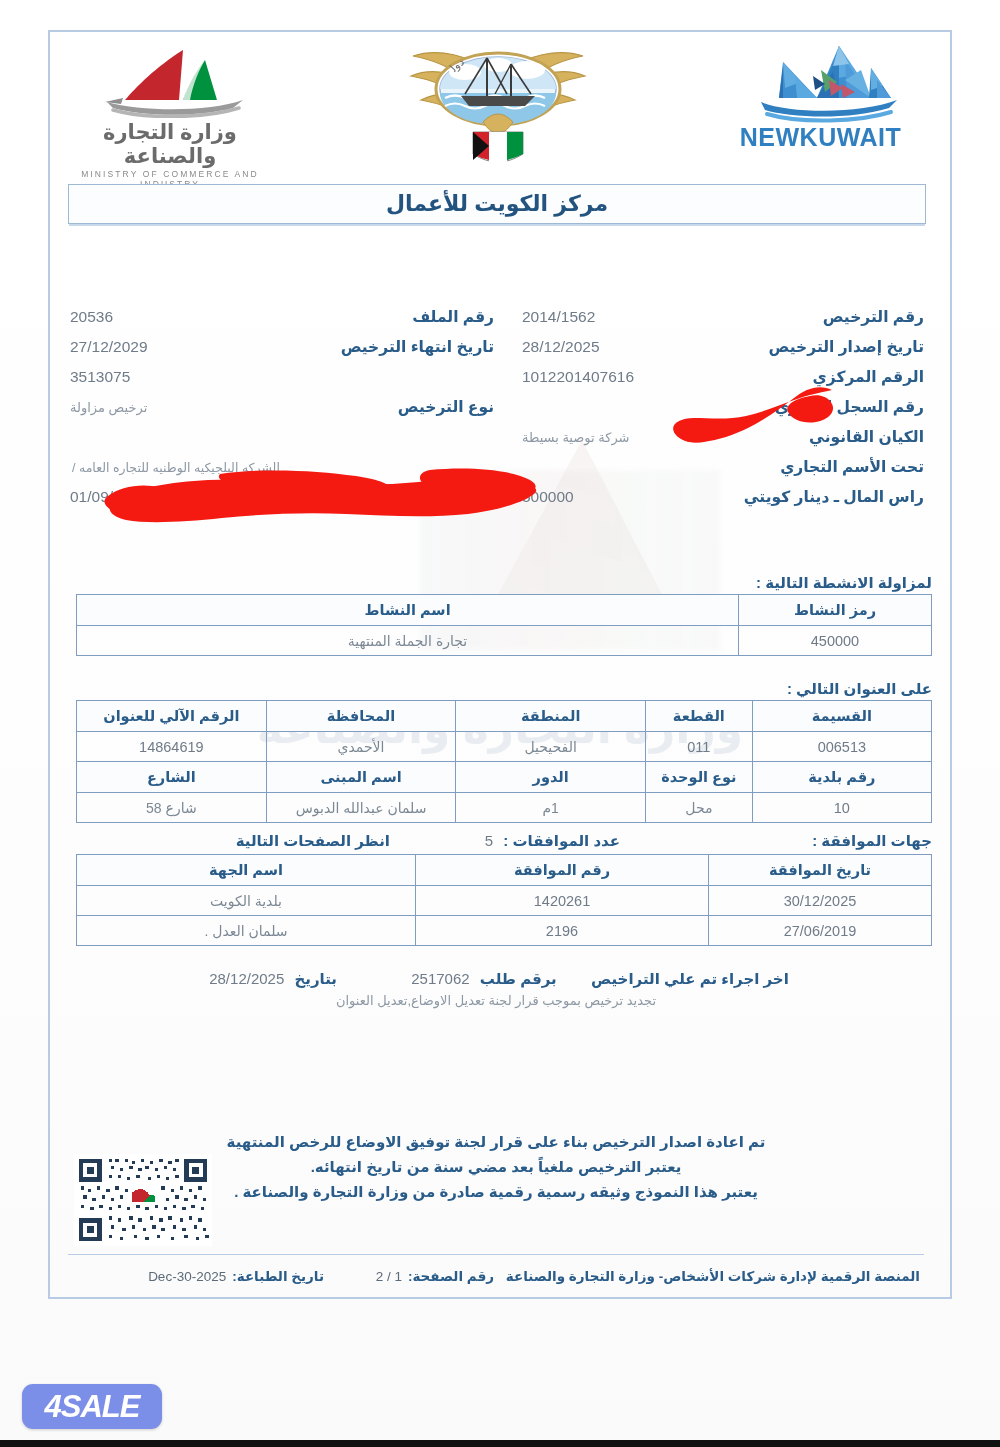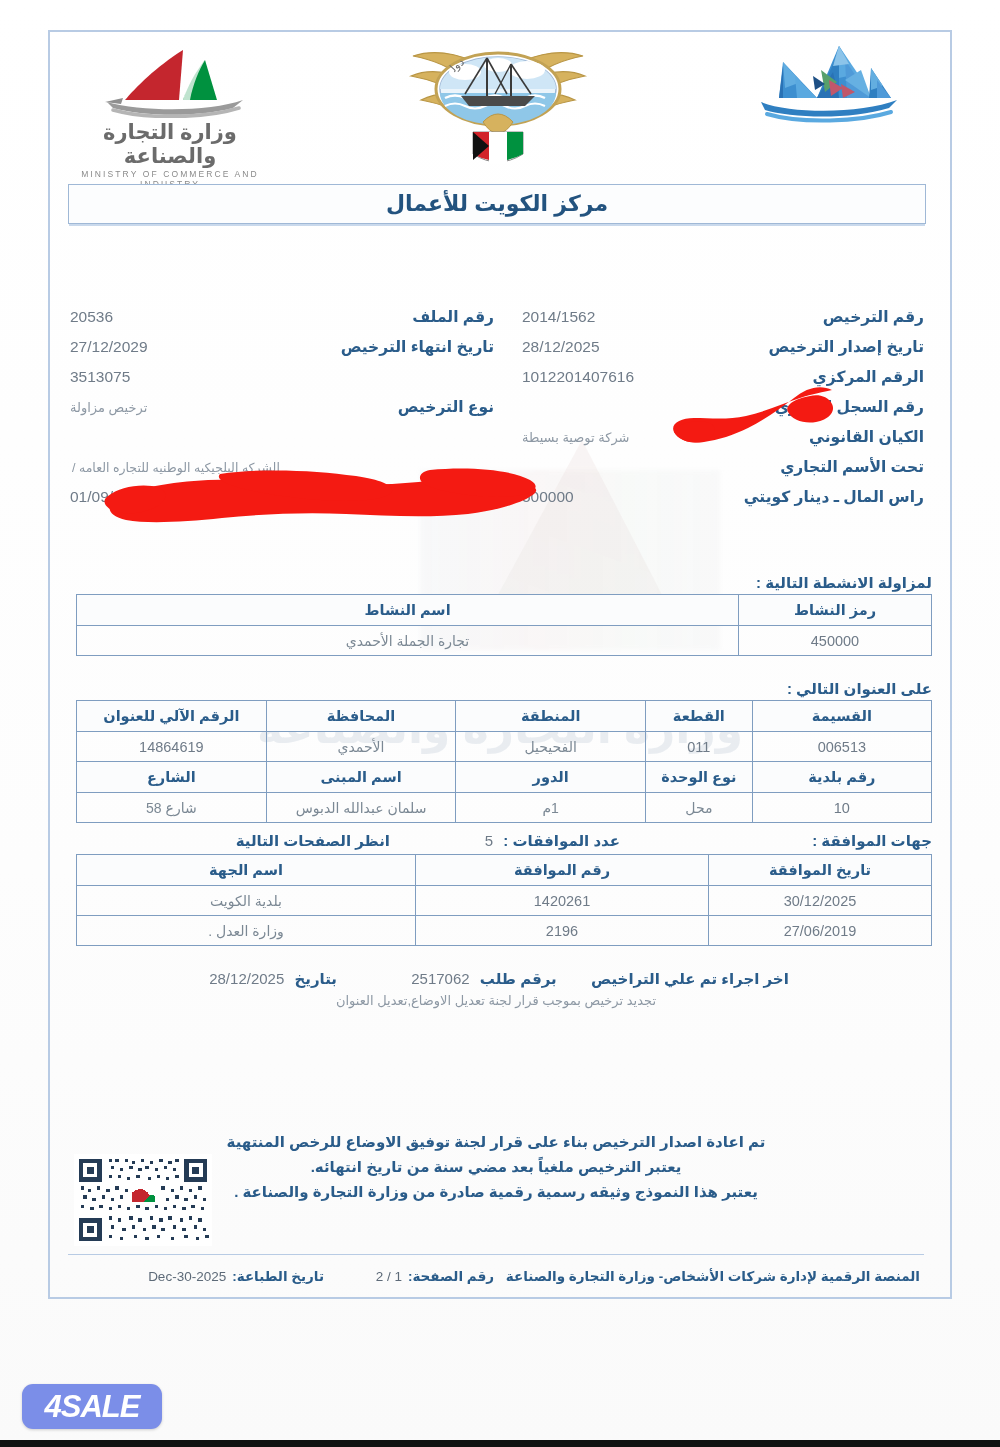--- a/index.html
+++ b/index.html
@@ -178,20 +178,21 @@
             <polygon points="150,28 162,46 150,50" fill="#63aee0"></polygon>
             <polygon points="156,40 170,58 156,58" fill="#4f9ad8"></polygon>
             <polygon points="100,30 116,42 104,52" fill="#57a06b"></polygon>
             <polygon points="108,40 122,48 110,56" fill="#c0576b"></polygon>
             <polygon points="120,44 134,52 122,58" fill="#c0576b"></polygon>
             <polygon points="92,36 104,44 94,50" fill="#1d4f84"></polygon>
             <path d="M40 62 C70 74 140 74 176 60 L168 68 C130 80 70 78 44 70 Z" fill="#2f7fc1"></path>
             <path d="M46 74 C80 84 138 82 170 72" stroke="#5aa9e0" stroke-width="4" fill="none" stroke-linecap="round"></path>
           </g>
         </svg>
+        <div class="nk-en">NEWKUWAIT</div>
       </div>
 
       <div class="logo-emblem">
         <svg viewBox="0 0 190 135" width="190" height="135">
           <g>
 
             <path d="M95 40 C66 18 34 12 10 20 C32 24 48 32 60 42 C40 34 22 34 8 40 C30 44 48 52 60 60 C44 56 30 58 18 64 C40 68 58 76 70 86 Z" fill="#d6b25e" stroke="#b99645" stroke-width="1.2"></path>
             <path d="M95 40 C124 18 156 12 180 20 C158 24 142 32 130 42 C150 34 168 34 182 40 C160 44 142 52 130 60 C146 56 160 58 172 64 C150 68 132 76 120 86 Z" fill="#d6b25e" stroke="#b99645" stroke-width="1.2"></path>
 
             <ellipse cx="95" cy="53" rx="62" ry="36" fill="#ffffff" stroke="#c2a254" stroke-width="3"></ellipse>
@@ -300,21 +301,21 @@
 
     <div class="cap" style="top:542px;">لمزاولة الانشطة التالية :</div>
     <table class="t" style="right:18px;top:562px;width:856px;">
       <tbody>
             <tr>
         <th style="width:190px;">رمز النشاط</th>
         <th>اسم النشاط</th>
       </tr>
       <tr>
         <td class="num">450000</td>
-        <td>تجارة الجملة الأحمدي</td>
+        <td>تجارة الجملة المنتهية</td>
       </tr>
     </tbody>
         </table>
 
     <div class="cap" style="top:648px;">على العنوان التالي :</div>
     <table class="t" style="right:18px;top:668px;width:856px;">
       <tbody>
             <tr>
         <th style="width:170px;">القسيمة</th>
         <th style="width:100px;">القطعة</th>
@@ -361,21 +362,21 @@
         <th>اسم الجهة</th>
       </tr>
       <tr>
         <td class="num">30/12/2025</td>
         <td class="num">1420261</td>
         <td>بلدية الكويت</td>
       </tr>
       <tr>
         <td class="num">27/06/2019</td>
         <td class="num">2196</td>
-        <td>وزارة العدل  .</td>
+        <td>سلمان العدل  .</td>
       </tr>
     </tbody>
         </table>
 
     <div class="lastaction" style="top:938px;">
       <div class="la-main">
         <span>اخر اجراء تم علي التراخيص</span>
         <span style="display:inline-block;width:26px;"></span>
         <span>برقم طلب</span>
         <span class="v">2517062</span>

